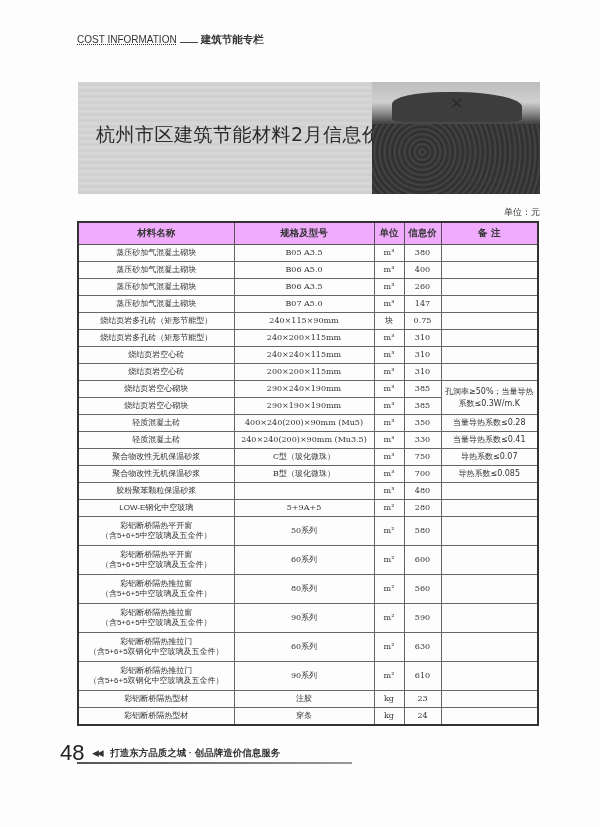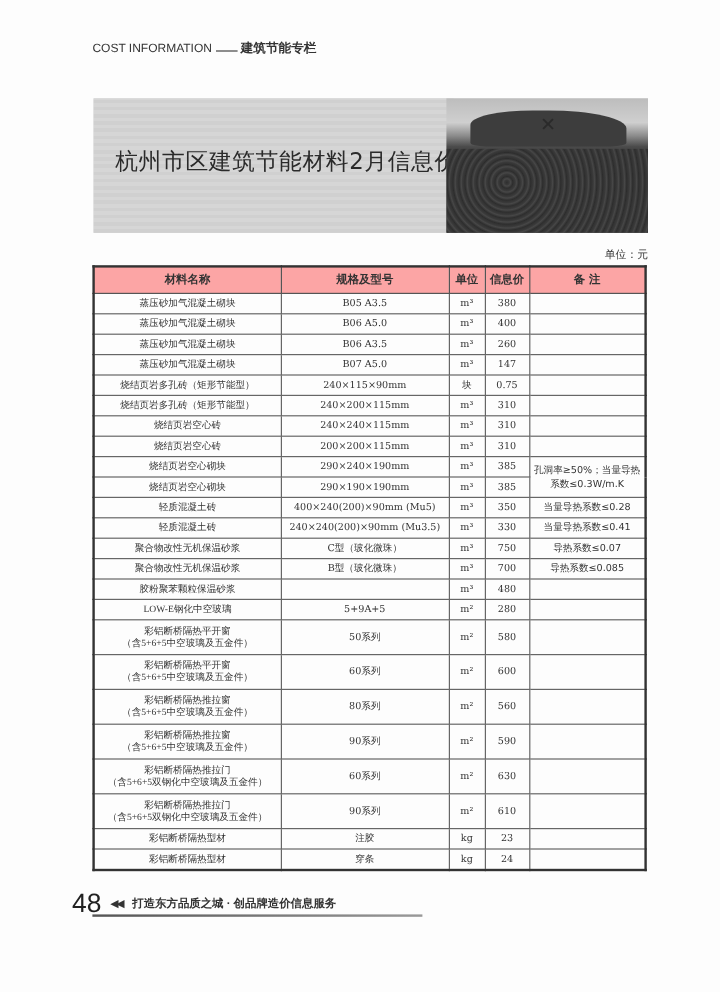--- a/index.html
+++ b/index.html
@@ -1,36 +1,36 @@
 <!DOCTYPE html>
 <html><head>
 <meta charset="utf-8">
 <style>
   html, body { margin:0; padding:0; }
   body { width:600px; height:827px; background:#fdfdfd; position:relative; overflow:hidden;
          font-family:"DejaVu Serif", serif; color:#222; }
   .header-line { position:absolute; left:77px; top:33px; font-family:"Liberation Sans", sans-serif; font-size:10px; color:#333; }
-  .header-line .en { text-decoration-style:dotted; }
+  .header-line .en { text-decoration:underline; text-decoration-style:dotted; }
   .header-line .sep { display:inline-block; width:18px; border-bottom:1px solid #444; margin:0 3px; vertical-align:baseline; }
   .header-line .cn { font-weight:bold; font-size:10.5px; }
   .banner { position:absolute; left:78px; top:82px; width:462px; height:112px; background:#d2d2d2; }
   .banner .bg-strip { position:absolute; left:0; top:0; width:300px; height:112px;
         background:repeating-linear-gradient(0deg,#d0d0d0 0,#d0d0d0 3px,#d6d6d6 3px,#d6d6d6 6px); }
   .banner .title { position:absolute; left:18px; top:40px; font-family:"DejaVu Sans", sans-serif; font-size:19px; color:#2a2a2a; letter-spacing:0.5px; }
   .banner .photo { position:absolute; left:294px; top:0; width:168px; height:112px; overflow:hidden;
         background:linear-gradient(180deg,#bdbdbd 0%,#cfcfcf 18%,#8a8a8a 28%,#4a4a4a 36%,#3c3c3c 45%,#333 100%); }
   .photo .trees { position:absolute; left:20px; top:10px; width:130px; height:30px; background:#3d3d3d; border-radius:40% 50% 10% 10%; }
   .photo .field { position:absolute; left:0; top:42px; width:168px; height:70px;
         background:repeating-radial-gradient(circle at 30% 40%,#2f2f2f 0,#3a3a3a 2px,#474747 3px,#2c2c2c 5px); }
   .photo .windmill { position:absolute; left:78px; top:12px; font-size:16px; color:#2a2a2a; font-family:"DejaVu Sans", sans-serif; }
   .unit-note { position:absolute; right:60px; top:206px; font-size:9px; color:#333; font-family:Liberation Serif, serif; }
   table.price { position:absolute; left:77px; top:221px; width:460px; border-collapse:collapse; border:2px solid #333; table-layout:fixed; }
-  table.price th { background:#fca5a5; font-family:"DejaVu Sans", sans-serif; font-size:9.5px; font-weight:bold; color:#333; height:21px; border:1px solid #555; padding:0; }
+  table.price th { background:#f0abfc; font-family:"DejaVu Sans", sans-serif; font-size:9.5px; font-weight:bold; color:#333; height:21px; border:1px solid #555; padding:0; }
   table.price td { font-size:8px; color:#333; border:1px solid #666; text-align:center; padding:0 2px; height:16px; line-height:10px; }
-  table.price td.name { font-family:Liberation Serif, serif; font-size:8px; }
+  table.price td.name { font-family:Liberation Sans, sans-serif; font-size:8px; }
   table.price td.note { font-family:"DejaVu Sans", sans-serif; font-size:8px; line-height:12px;margin-left:20px; }
   table.price tr.tall td { height:28px; }
   .footer { position:absolute; left:60px; top:740px; font-family:"Liberation Sans", sans-serif; }
   .footer .page { font-size:22px; color:#222; vertical-align:middle; }
   .footer .arrows { font-size:9px; color:#333; vertical-align:middle; margin-left:3px; letter-spacing:-2px; }
   .footer .slogan { font-size:9.5px; color:#333; vertical-align:middle; margin-left:4px; font-weight:bold; }
   .footer-line { position:absolute; left:77px; top:762px; width:275px; height:2px; background:linear-gradient(90deg,#555,#999); }
 </style>
 </head>
 <body>

